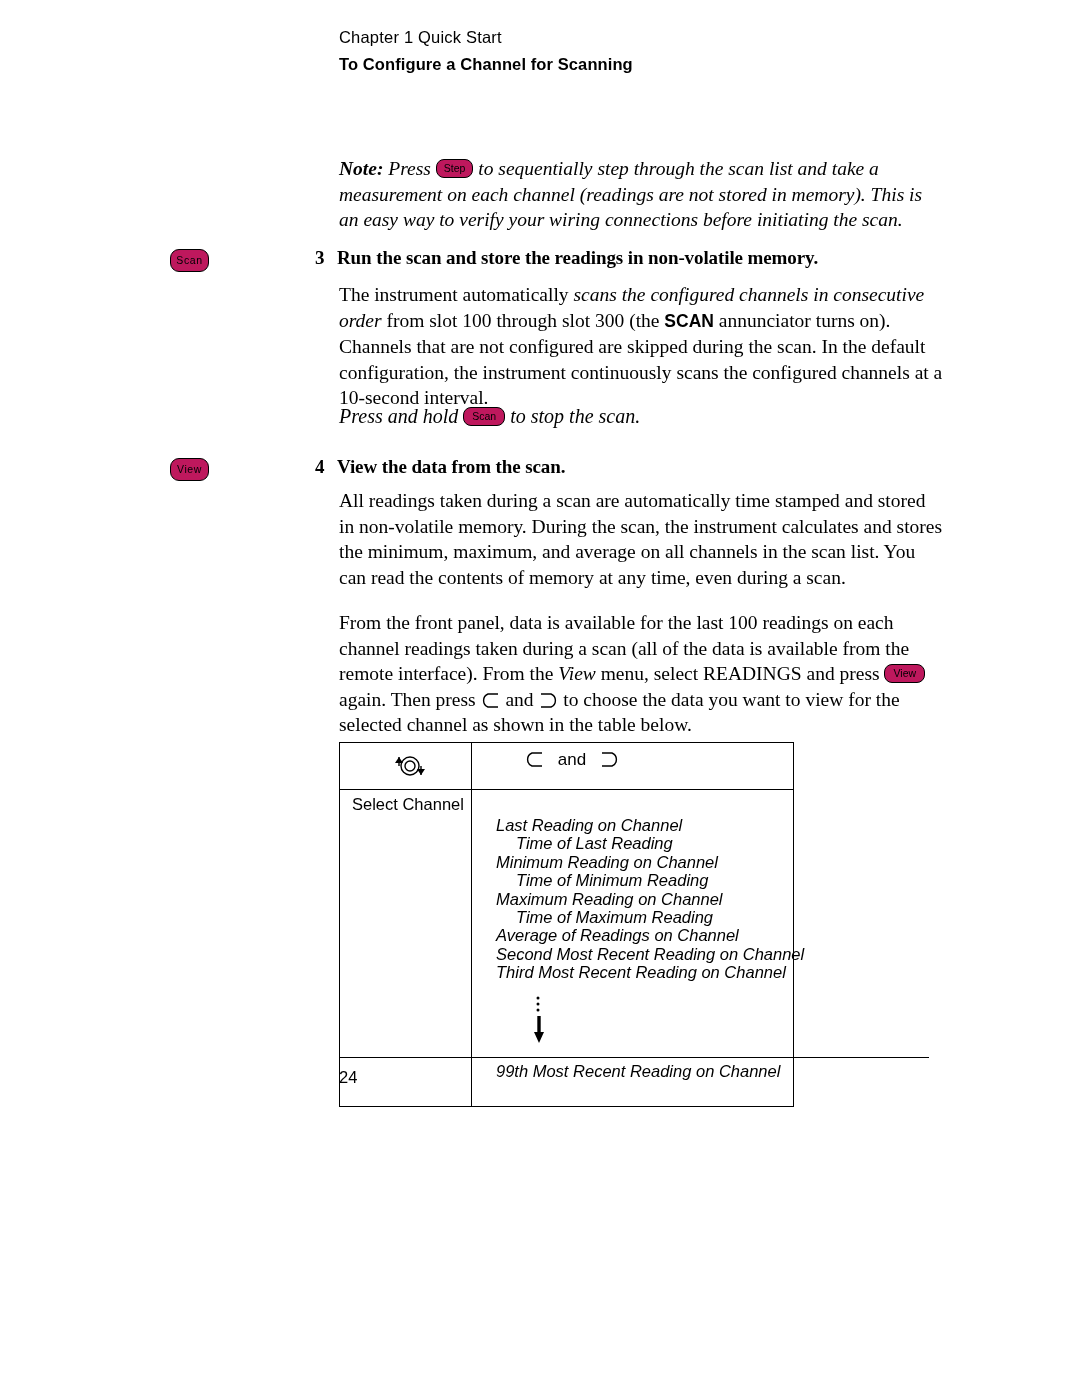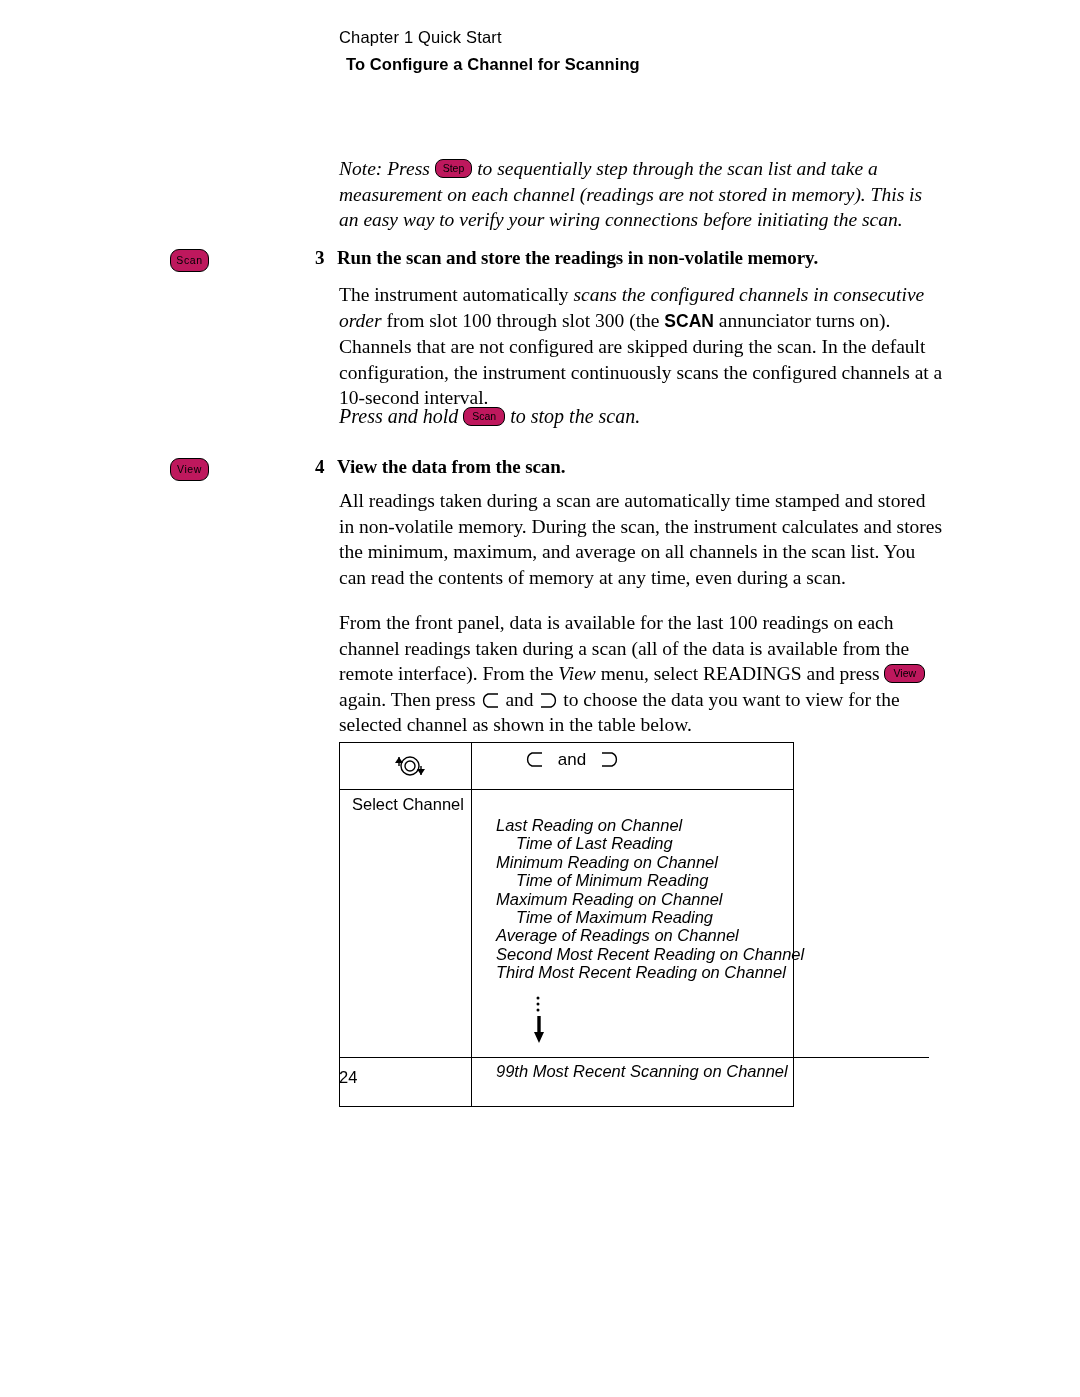--- a/index.html
+++ b/index.html
@@ -24,41 +24,41 @@
   .hdr-chapter {
     position: absolute;
     left: 339px;
     top: 28px;
     font-family: "Liberation Sans", sans-serif;
     font-size: 16.5px;
     letter-spacing: .2px;
   }
   .hdr-title {
     position: absolute;
-    left: 346px;
+    left: 339px;
     top: 55px;
     font-family: "Liberation Sans", sans-serif;
     font-weight: bold;
     font-size: 16.5px;
     letter-spacing: .1px;
   }
 
   
   .note-block {
     position: absolute;
     left: 339px;
     top: 156px;
     width: 600px;
     font-size: 19.5px;
     font-style: italic;
     line-height: 25.5px;
   }
   .note-block b {
     font-style: italic;
-    font-weight: normal;
+    font-weight: bold;
   }
 
   .step {
     position: absolute;
     display: flex;
     align-items: baseline;
   }
   .step-num {
     font-family: "Liberation Serif", serif;
     font-weight: bold;
@@ -318,21 +318,21 @@
             </svg>
           </div>
           <div class="down-arrow">
             <svg width="10" height="28" viewBox="0 0 10 28">
               <path d="M5 0 L5 19" stroke="#000" stroke-width="3.4" fill="none"></path>
               <path d="M5 27 L0 16 L10 16 Z" fill="#000"></path>
             </svg>
           </div>
         </div>
         <ul class="lst">
-          <li>99th Most Recent Scanning on Channel</li>
+          <li>99th Most Recent Reading on Channel</li>
         </ul>
       </div>
     </div>
   </div>
 
   <div class="rule"></div>
   <div class="pageno">24</div>
 </div>
 
 </body></html>

